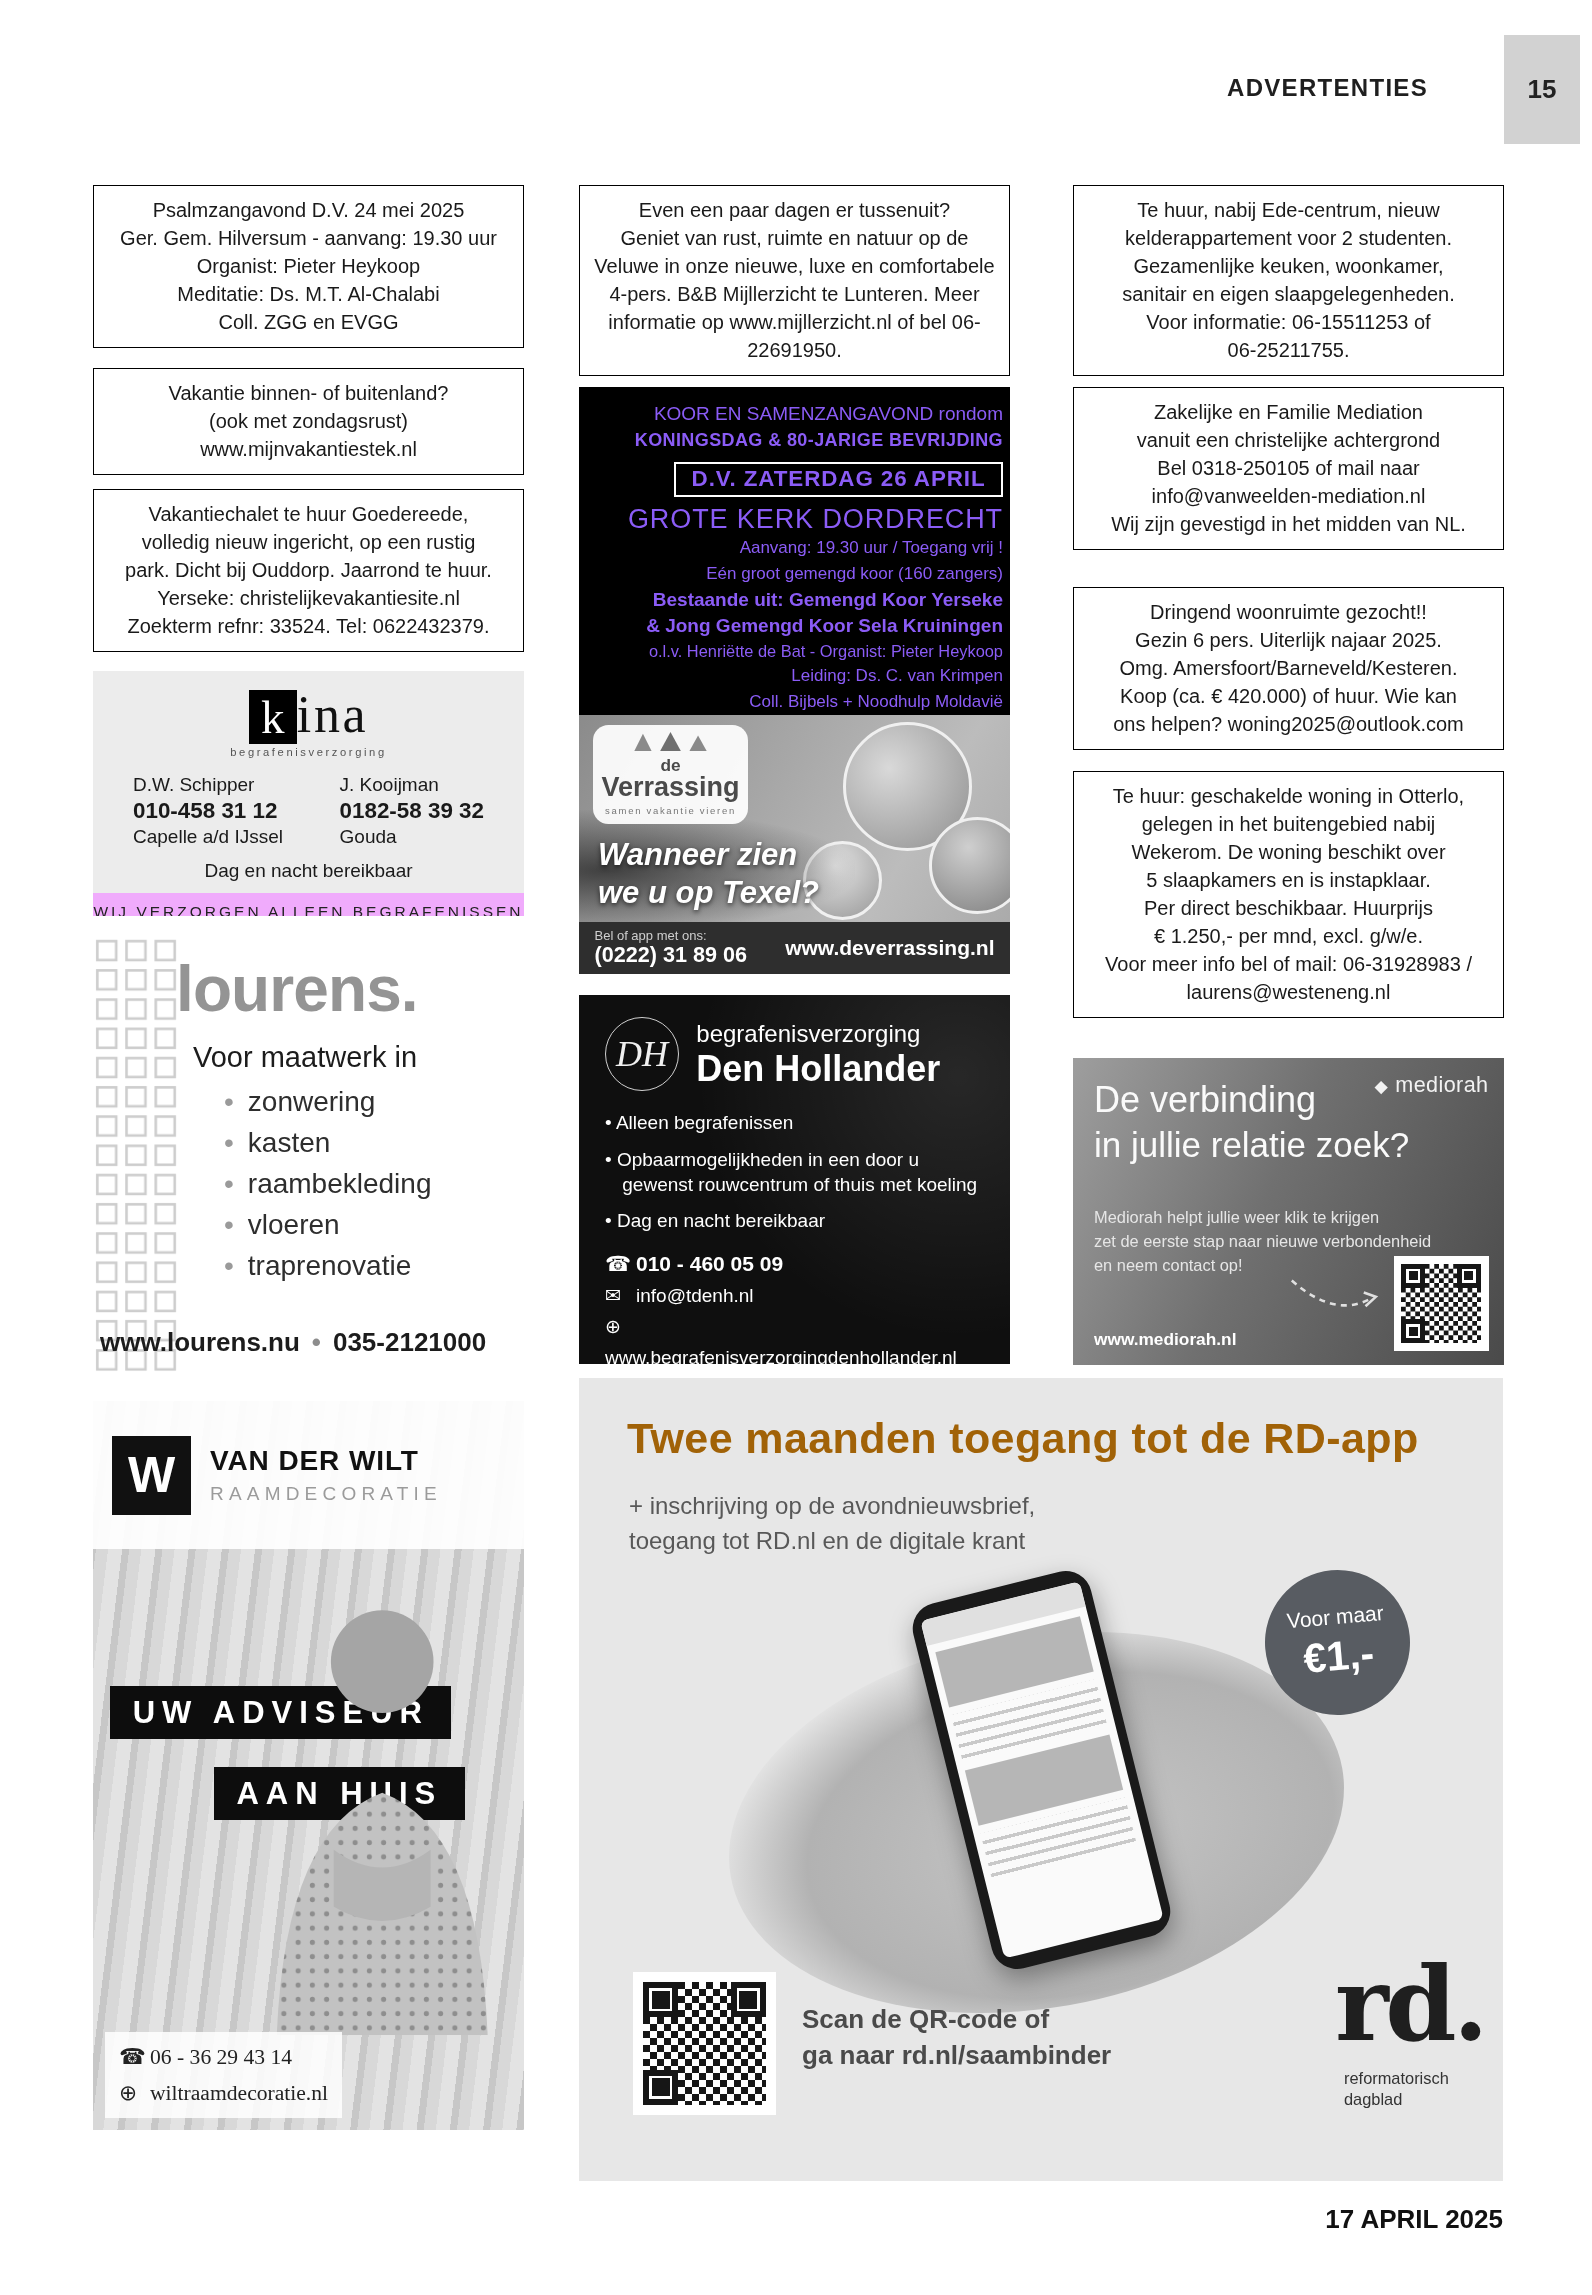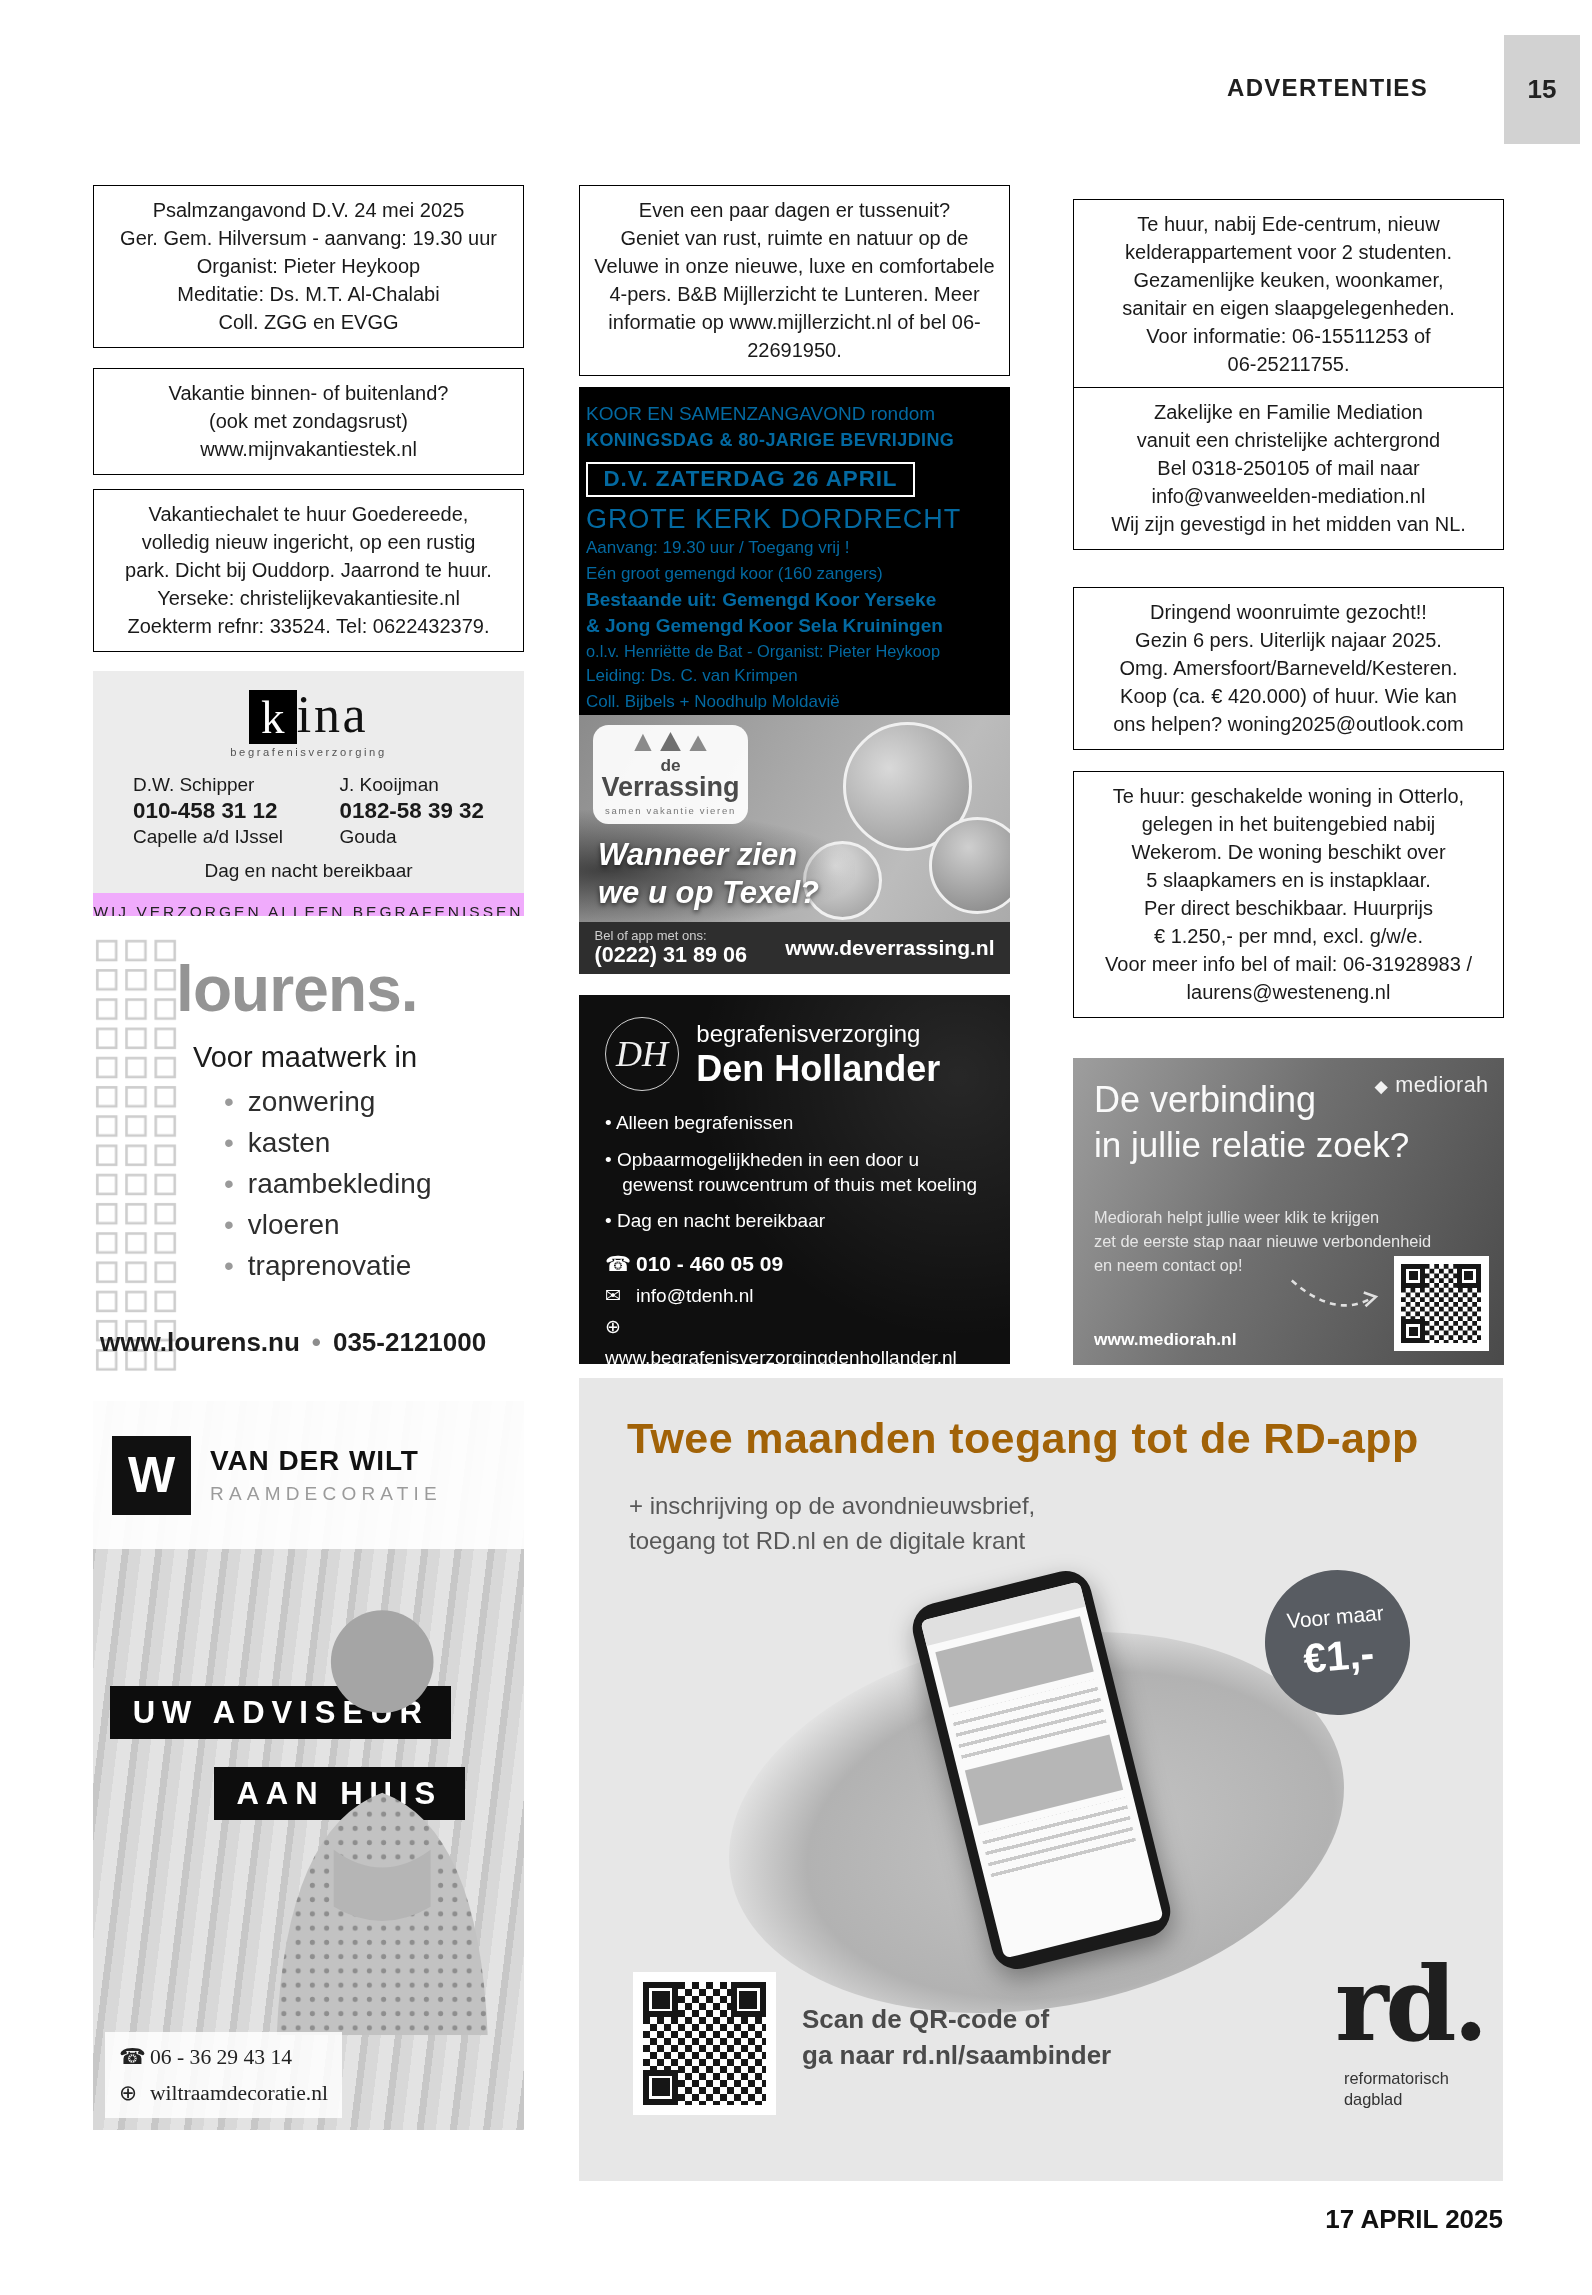--- a/index.html
+++ b/index.html
@@ -28,21 +28,21 @@
   #ad-kina        { left:93px;  top:671px;  width:431px; height:245px; background:#ececec; overflow:hidden; }
   #ad-lourens     { left:93px;  top:936px; width:431px; height:436px; background:#fff; overflow:hidden; }
   #ad-vanderwilt  { left:93px;  top:1401px; width:431px; height:729px; overflow:hidden; }
 
   #ad-tussenuit   { left:579px;  top:185px; }
   #ad-koor        { left:579px;  top:387px;  width:431px; min-height:307px; }
   #ad-verrassing  { left:579px;  top:715px;  width:431px; height:259px; overflow:hidden; }
   #ad-denhollander{ left:579px;  top:995px; width:431px; height:369px; overflow:hidden; }
   #ad-rdapp       { left:579px;  top:1378px; width:924px; height:803px; background:#e7e7e7; overflow:hidden; }
 
-  #ad-ede         { left:1073px; top:199px; }
+  #ad-ede         { left:1073px; top:185px; }
   #ad-mediation   { left:1073px; top:387px; }
   #ad-woonruimte  { left:1073px; top:587px; }
   #ad-otterlo     { left:1073px; top:771px; }
   #ad-mediorah    { left:1073px; top:1058px; width:431px; height:307px; overflow:hidden;
                     background:linear-gradient(115deg,#9e9e9e 0%,#707070 45%,#4a4a4a 100%); color:#f2f2f2; }
 
   
   .kina-logo-row { text-align:center; margin-top:14px; }
   .kina-k { display:inline-block; width:48px; height:54px; background:#000; color:#fff;
     font-family:"Liberation Serif", serif; font-size:47px; line-height:54px; vertical-align:bottom; }
@@ -74,21 +74,21 @@
   .vdw-banner { position:absolute; background:#0d0d0d; color:#fff; font-weight:bold; font-size:31px;
     letter-spacing:7px; padding:8.6px 22.4px; }
   .vdw-b1 { left:17.3px;  top:285px; }
   .vdw-b2 { left:121px; top:366px; }
   .vdw-photo { position:absolute; right:5.2px; bottom:90px; width:285px; height:466px; }
   .vdw-contact { position:absolute; left:12px; bottom:12px; background:rgba(255,255,255,0.85);
     padding:7px 14px; font-family:"Liberation Serif", serif; font-size:21.6px; line-height:36px; color:#222; }
   .icon { font-family:"DejaVu Sans", sans-serif; display:inline-block; width:31px; }
 
   
-  .koor { background:#000; color:#0369a1; text-align:left; padding:14px 7px 15.5px; }
+  .koor { background:#000; color:#8b5cf6; text-align:right; padding:14px 7px 15.5px; }
   .k1 { font-size:19px; line-height:26px; }
   .k2 { font-size:18px; line-height:26px; font-weight:bold; letter-spacing:0.4px; }
   .kbox { display:inline-block; border:2.6px solid #fff; padding:2.6px 15.5px; margin:8.6px auto 7px; font-weight:bold; font-size:22.4px; letter-spacing:0.9px; }
   .kvenue { font-size:27px; letter-spacing:0.9px; }
   .kl  { font-size:17px; line-height:26px; }
   .kb  { font-size:19px; line-height:26px; font-weight:bold; }
   .ksm { font-size:16.4px; line-height:24px; }
 
   
   .ver-photo { position:absolute; inset:0; background:linear-gradient(120deg,#8b8b8b,#bcbcbc 70%,#a7a7a7); }

